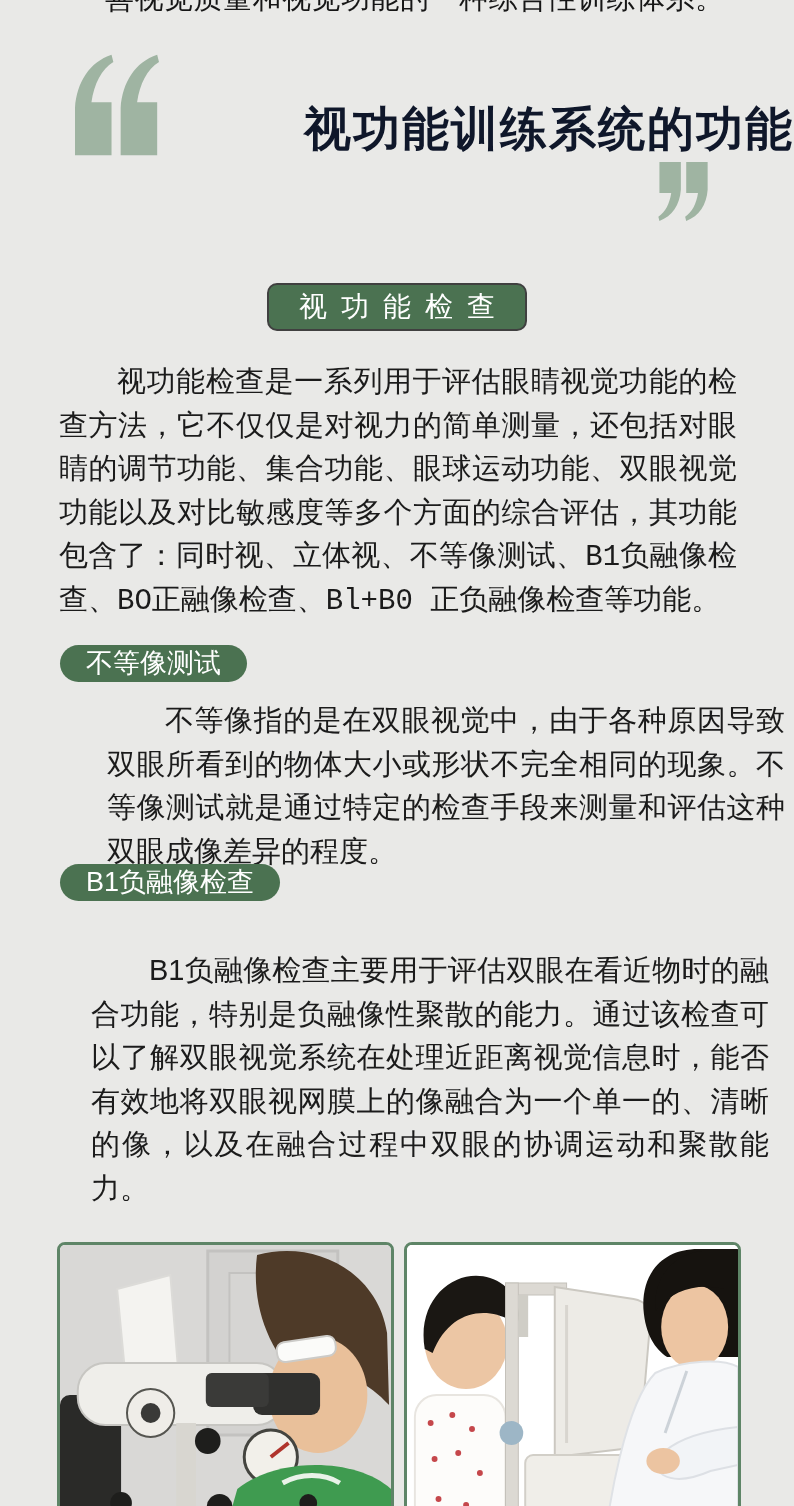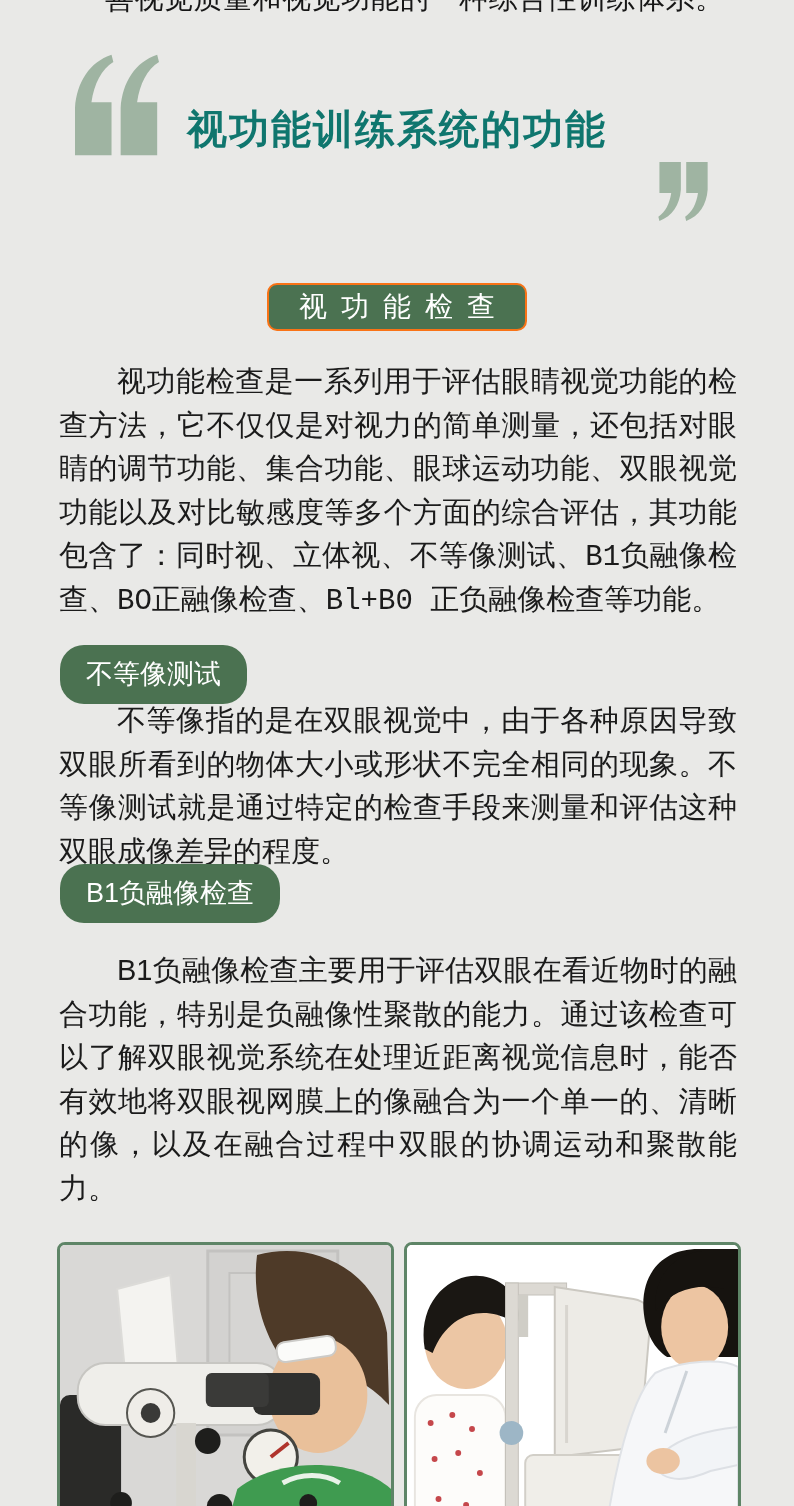--- a/index.html
+++ b/index.html
@@ -16,48 +16,48 @@
     position:absolute;top:-17px;left:105px;
     font-size:29px;line-height:30px;color:#161616;
     white-space:nowrap;letter-spacing:0.5px;
   }
   .quote{position:absolute;}
   .quote svg{display:block;}
   .quote-open{left:75px;top:48px;}
   .quote-close{left:645px;top:162px;transform:rotate(180deg);}
   .big-title{
     position:absolute;top:100px;left:0;width:100%;
-    text-align:center;
-    font-size:40px;line-height:58px;font-weight:900;
-    color:#0f766e;letter-spacing:2px;
+    text-align:right;
+    font-size:47px;line-height:58px;font-weight:900;
+    color:#0f172a;letter-spacing:2px;
   }
   .badge{
     position:absolute;top:283px;left:50%;transform:translateX(-50%);
     background:#4b7251;color:#ffffff;
     font-size:28px;line-height:28px;
     letter-spacing:14px;
     padding:8px 16px 8px 30px;
     border-radius:10px;
-    border:2px solid #f97316;
+    border:2px solid #404040;
     white-space:nowrap;
   }
   .para{
     position:absolute;left:59px;width:678px;
     font-size:29px;line-height:43.5px;
     text-align:justify;text-indent:2em;
     color:#1b1b1b;
   }
   .para-1{top:362px;font-family:Liberation Mono, monospace;}
-  .para-2{top:699px;}
-  .para-3{top:949px;}
+  .para-2{top:699px;margin-left:48px;}
+  .para-3{top:949px;margin-left:32px;}
   .pill{
     position:absolute;left:60px;
     background:#4b7251;color:#ffffff;
     font-size:27px;line-height:27px;
-    padding:16px 26px;border-radius:24px;
+    padding:5px 26px;border-radius:24px;
     white-space:nowrap;
   }
   .pill-1{top:645px;}
   .pill-2{top:864px;}
   .photos{
     position:absolute;top:1242px;left:57px;
     display:flex;gap:10px;
   }
   .photo{
     width:331px;height:320px;

